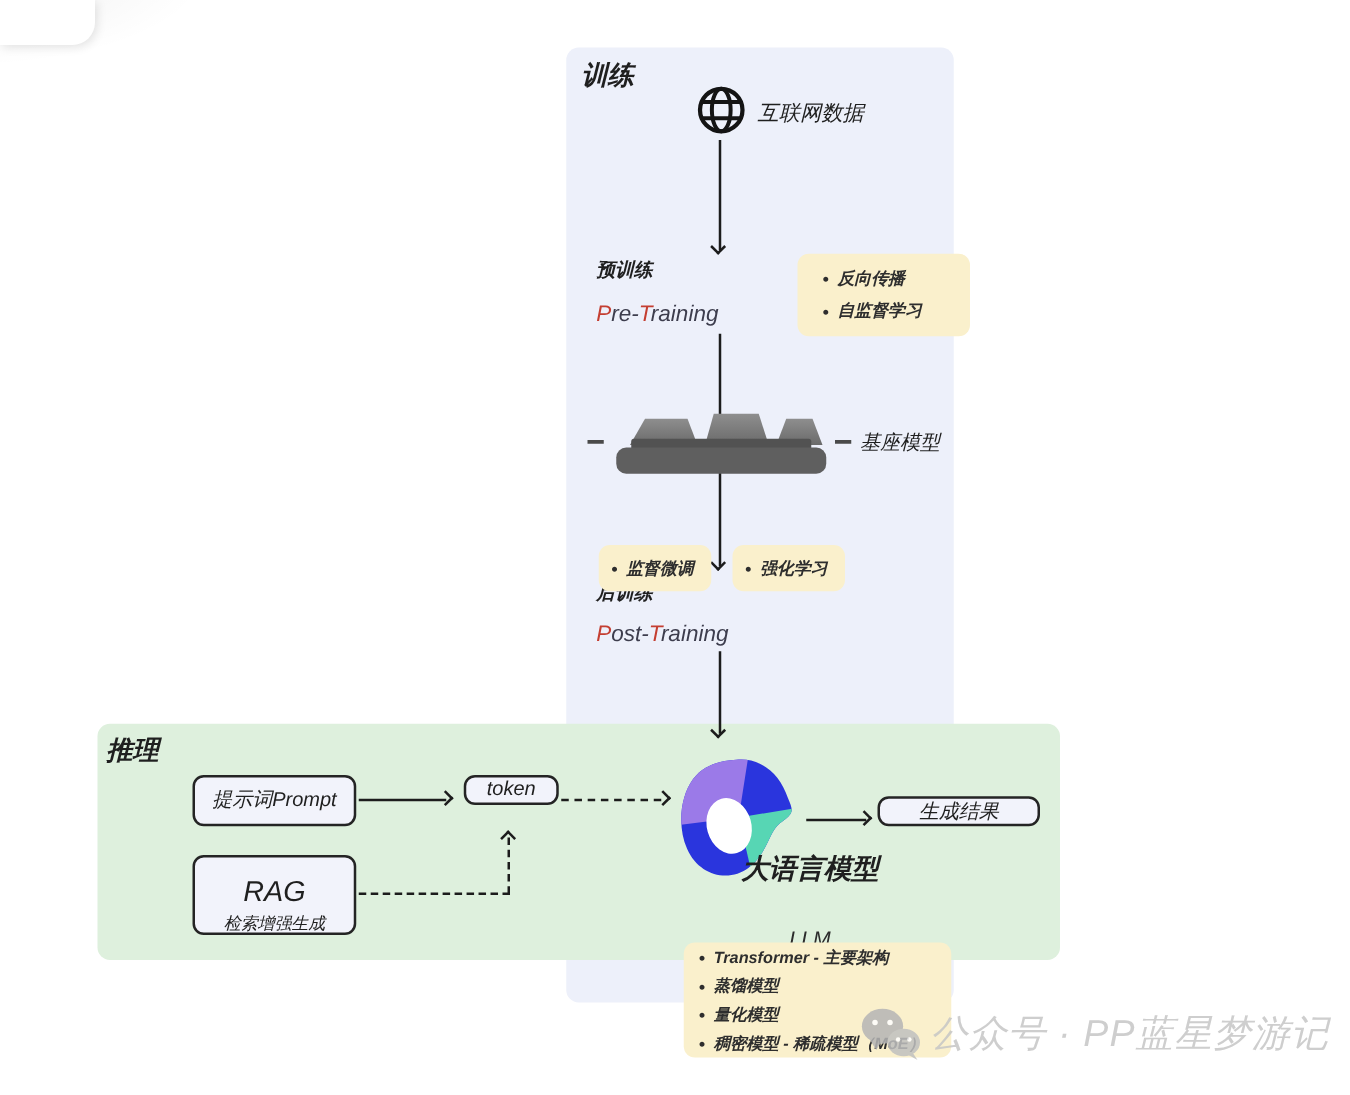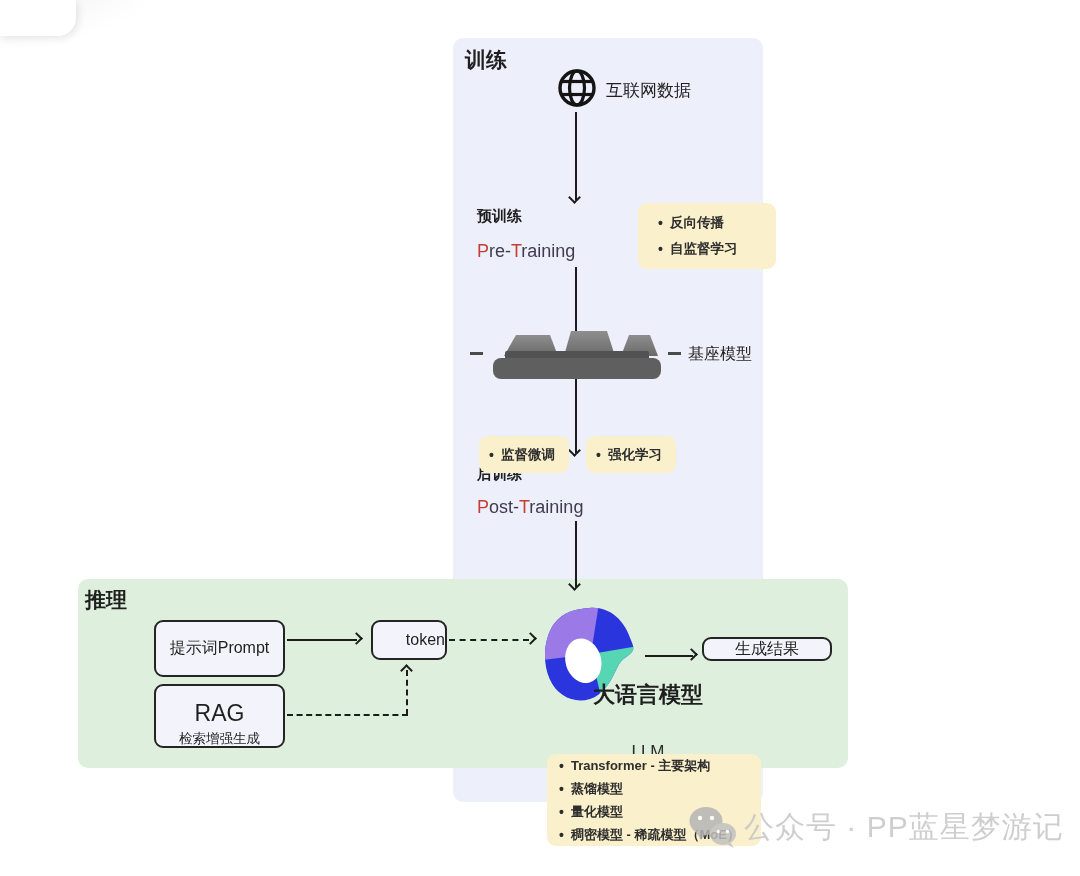--- a/index.html
+++ b/index.html
@@ -11,21 +11,21 @@
     --arrow:#1c1c1c;
     --accent-red:#c43e31;
     --logo-purple:#9b7ae8;
     --logo-blue:#2a35dd;
     --logo-teal:#57d6b4;
     --watermark-gray:#c6c6c6;
     --en-dark:#3d3d4d;
   }
   *{margin:0;padding:0;box-sizing:border-box;}
   body{background:#ffffff;font-family:"Liberation Sans","DejaVu Sans",sans-serif;color:#1f1f1f;}
-  .stage{position:relative;width:1080px;height:876px;background:#ffffff;overflow:hidden;}
+  .stage{position:relative;width:1080px;height:876px;background:#ffffff;overflow:hidden;font-style:italic;}
 
   
   .panel{position:absolute;border-radius:10px;}
   .panel-training{left:453px;top:38px;width:310px;height:764px;background:var(--training-panel-bg);z-index:1;}
   .panel-inference{left:78px;top:579px;width:770px;height:189px;background:var(--inference-panel-bg);z-index:2;}
   .panel-title{position:absolute;font-size:21px;font-weight:700;color:#1f1f1f;z-index:5;}
 
   
   .corner-shade{position:absolute;left:0;top:0;width:300px;height:120px;
     background:radial-gradient(ellipse 280px 110px at -10% -20%, rgba(0,0,0,0.07), rgba(0,0,0,0) 70%);z-index:0;}
@@ -133,28 +133,28 @@
   <div class="note note-rl">
     <div class="note-row">强化学习</div>
   </div>
 
   <div class="big-step" style="top:465px;">后训练</div>
   <div class="en-step" style="top:497px;"><span class="red">P</span><span>ost-</span><span class="red">T</span><span>raining</span></div>
 
   <div class="vline" style="left:575px;top:521px;height:66px;"></div>
   <div class="chev down" style="left:570px;top:580px;"></div>
 
-  <div class="node" style="left:154px;top:620px;width:131px;height:57px;">
+  <div class="node" style="left:154px;top:620px;width:131px;height:41px;">
     <span>提示词Prompt</span>
   </div>
 
   <div class="hline" style="left:287px;top:639px;width:70px;"></div>
   <div class="chev right" style="left:352px;top:634px;"></div>
 
-  <div class="node" style="left:371px;top:620px;width:76px;height:40px;align-items:flex-end;">
+  <div class="node" style="left:371px;top:620px;width:76px;height:24px;">
     <span>token</span>
   </div>
 
   <div class="hline dashed" style="left:449px;top:639px;width:80px;"></div>
   <div class="chev right" style="left:526px;top:634px;"></div>
 
   <div class="node" style="left:154px;top:684px;width:131px;height:64px;">
     <span style="font-size:23px;margin-top:16px;">RAG</span>
     <span class="sub">检索增强生成</span>
   </div>

